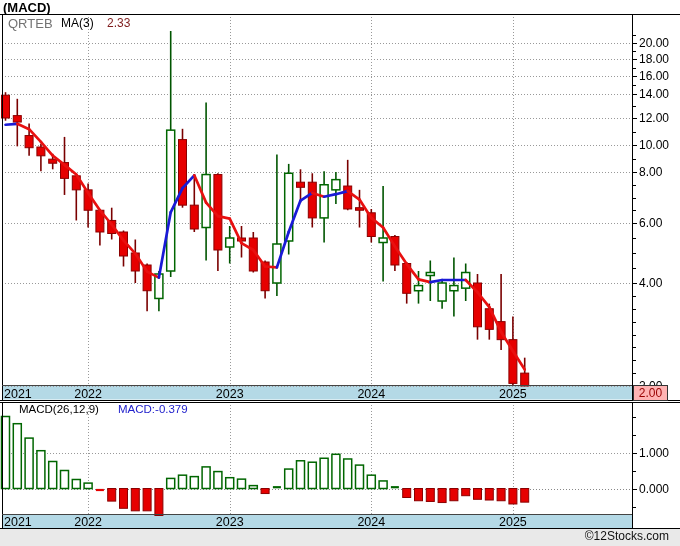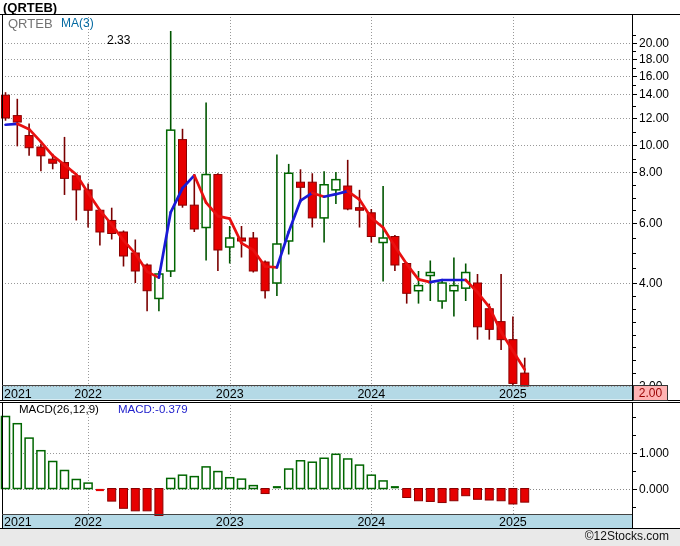--- a/index.html
+++ b/index.html
@@ -2,22 +2,22 @@
 <html><head>
 <meta charset="utf-8">
 <style>
   html,body{margin:0;padding:0;background:#ffffff;}
   #root{position:relative;width:680px;height:546px;background:#ffffff;overflow:hidden;
         font-family:"Liberation Sans",sans-serif;}
   #plot{position:absolute;left:0;top:0;}
   .ovl{position:absolute;white-space:nowrap;line-height:1;}
   #title{left:3px;top:1px;font-size:13px;font-weight:bold;color:#000;}
   #legend-symbol{left:8px;top:17px;font-size:13px;color:#737373;}
-  #legend-ma{left:61px;top:17px;font-size:12px;color:#0369a1;}
-  #legend-ma-value{left:107px;top:17px;font-size:12px;color:#000000;margin-top:17px;}
+  #legend-ma{left:61px;top:17px;font-size:12px;color:#000000;}
+  #legend-ma-value{left:107px;top:17px;font-size:12px;color:#7f1d1d;}
   #macd-label{left:7px;top:404px;font-size:11.5px;color:#000;padding-left:12px;}
   #macd-value{left:90px;top:404px;font-size:11.5px;color:#2222cc;padding-left:28px;}
   #price-badge{left:633px;top:385px;width:33px;height:14px;background:#ffb3b3;
         border:1px solid #333;color:#990000;font-size:12px;text-align:center;
         line-height:14px;z-index:4;}
   #bottom-strip{left:0;top:529px;width:680px;height:17px;background:#e9e9e9;z-index:1;}
   #copyright{right:11px;top:530px;font-size:12px;color:#111;z-index:2;}
 </style>
 </head>
 <body>
@@ -288,21 +288,21 @@
       <text x="4" y="526" font-family="&quot;Liberation Sans&quot;,sans-serif" font-size="12.5px" fill="#000000" text-anchor="start">2021</text>
       <text x="88.10000000000001" y="397.5" font-family="&quot;Liberation Sans&quot;,sans-serif" font-size="12.5px" fill="#000000" text-anchor="middle">2022</text>
       <text x="88.10000000000001" y="526" font-family="&quot;Liberation Sans&quot;,sans-serif" font-size="12.5px" fill="#000000" text-anchor="middle">2022</text>
       <text x="229.70000000000002" y="397.5" font-family="&quot;Liberation Sans&quot;,sans-serif" font-size="12.5px" fill="#000000" text-anchor="middle">2023</text>
       <text x="229.70000000000002" y="526" font-family="&quot;Liberation Sans&quot;,sans-serif" font-size="12.5px" fill="#000000" text-anchor="middle">2023</text>
       <text x="371.3" y="397.5" font-family="&quot;Liberation Sans&quot;,sans-serif" font-size="12.5px" fill="#000000" text-anchor="middle">2024</text>
       <text x="371.3" y="526" font-family="&quot;Liberation Sans&quot;,sans-serif" font-size="12.5px" fill="#000000" text-anchor="middle">2024</text>
       <text x="512.9000000000001" y="397.5" font-family="&quot;Liberation Sans&quot;,sans-serif" font-size="12.5px" fill="#000000" text-anchor="middle">2025</text>
       <text x="512.9000000000001" y="526" font-family="&quot;Liberation Sans&quot;,sans-serif" font-size="12.5px" fill="#000000" text-anchor="middle">2025</text>
     </svg>
-  <div class="ovl" id="title">(QRTEB)</div>
+  <div class="ovl" id="title">(MACD)</div>
   <div class="ovl" id="legend-symbol">QRTEB</div>
   <div class="ovl" id="legend-ma">MA(3)</div>
   <div class="ovl" id="legend-ma-value">2.33</div>
   <div class="ovl" id="macd-label">MACD(26,12,9)</div>
   <div class="ovl" id="macd-value">MACD:-0.379</div>
   <div class="ovl" id="price-badge">2.00</div>
   <div class="ovl" id="bottom-strip"></div>
   <div class="ovl" id="copyright">©12Stocks.com</div>
 </div>
 

